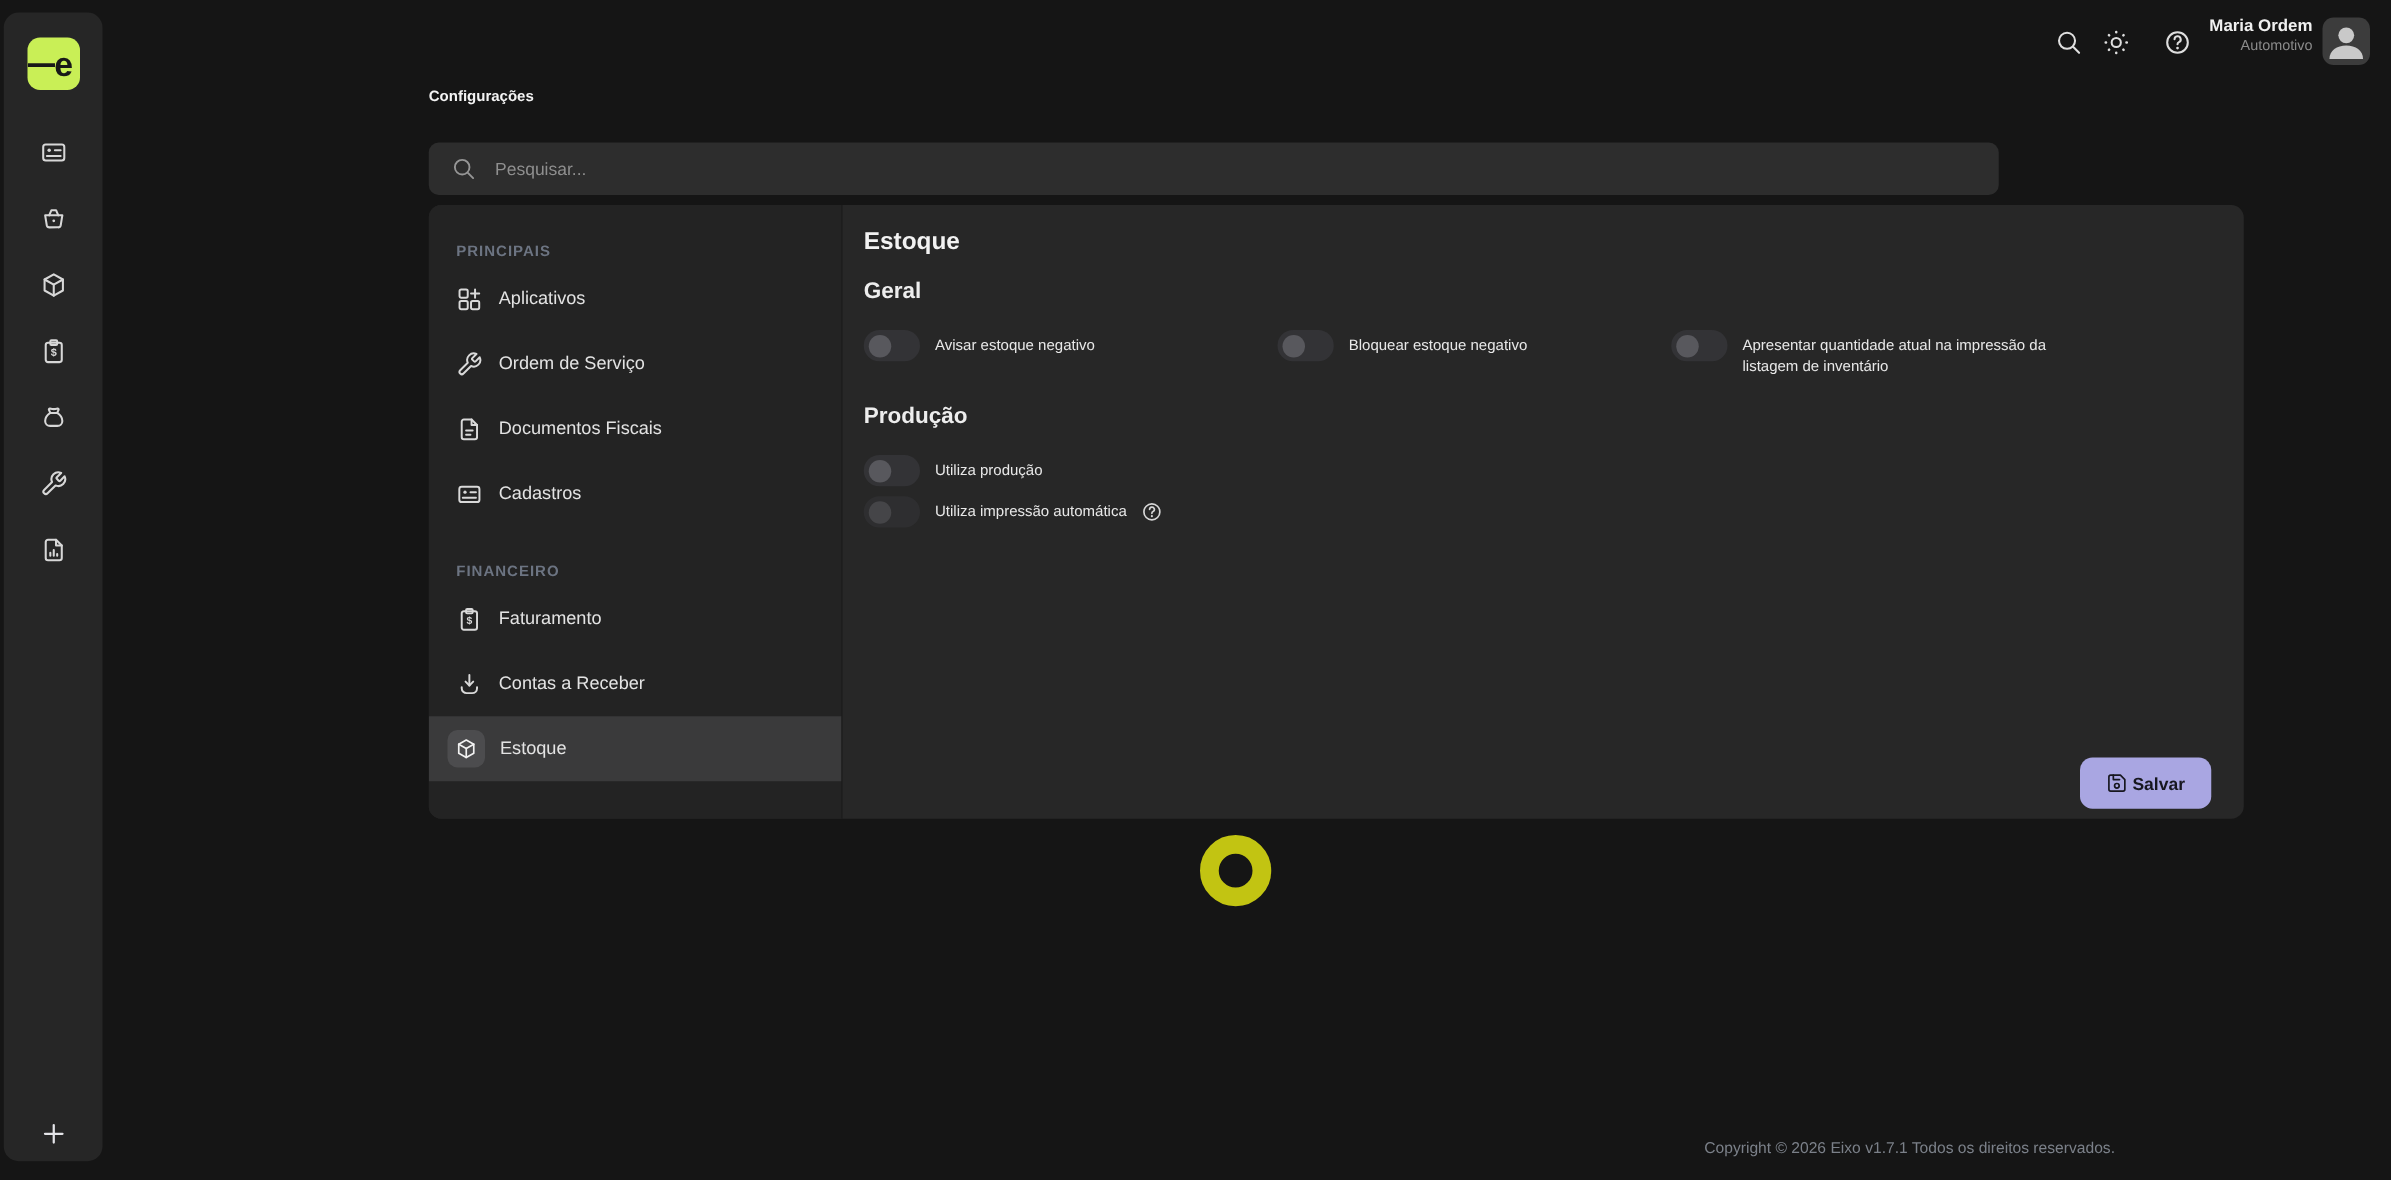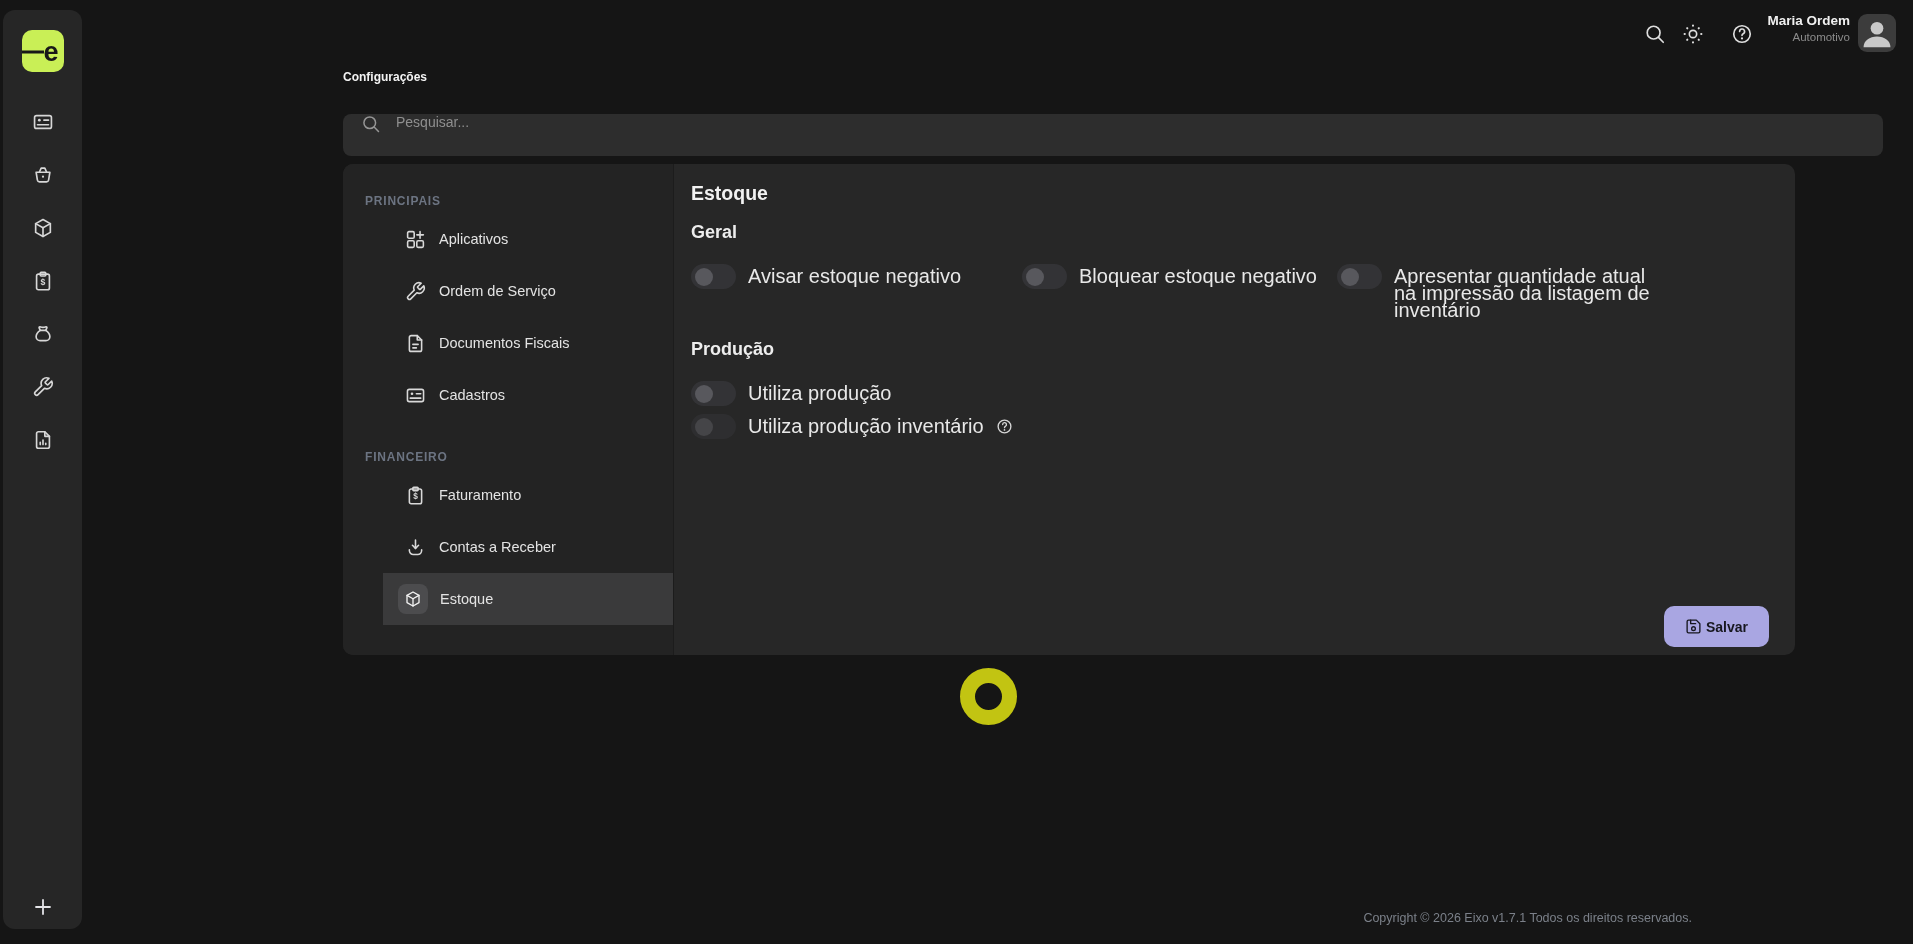--- a/index.html
+++ b/index.html
@@ -38,23 +38,23 @@
   #user-role { font-size:11.5px; color:#8b8b8b; margin-top:3px; }
   #avatar {
     position:absolute; right:17px; top:14px; width:38px; height:38px;
     border-radius:9px; background:#3c3c3c; overflow:hidden; cursor:pointer;
   }
 
   
   #page-title { position:absolute; left:343px; top:70px; font-size:12px; font-weight:bold; color:#f3f3f3; }
 
   #searchbar {
-    position:absolute; left:343px; top:114px; width:1540px; height:42px;
+    position:absolute; left:343px; top:114px; width:1256px; height:42px;
     background:#2d2d2d; border-radius:8px;
-    display:flex; align-items:flex-start; padding-left:18px; gap:15px;
+    display:flex; align-items:center; padding-left:18px; gap:15px;
   }
   #searchbar .mag { width:20px; height:20px; color:#969696; }
   #searchbar input {
     flex:1; background:transparent; border:none; outline:none;
     color:#dddddd; font-size:14px; font-family:"Liberation Sans", sans-serif;
   }
   #searchbar input::placeholder { color:#8f8f8f; }
 
   
   #panel {
@@ -65,21 +65,21 @@
     position:absolute; left:0; top:0; bottom:0; width:331px;
     background:#232323; border-right:1px solid #1c1c1c; padding-top:25px;
   }
   .nav-section-label {
     padding-left:22px; height:24px; line-height:24px;
     font-size:12px; font-weight:bold; letter-spacing:.8px; color:#6c7482;
   }
   .nav-section-label.second { margin-top:24px; }
   .nav-item {
     height:52px; display:flex; align-items:center; padding-left:22px; gap:13px;
-    color:#e3e3e3; font-size:14.5px; font-weight:500; cursor:pointer;margin-left:40px;
+    color:#e3e3e3; font-size:14.5px; font-weight:500; cursor:pointer;
   }
   .nav-item .nicon { width:21px; height:21px; color:#d9d9d9; flex:none; }
   .nav-item .nicon svg { width:21px; height:21px; }
   .nav-item.selected { background:#3a3a3b; padding-left:15px; gap:12px; }
   .nav-item.selected .icon-tile {
     width:30px; height:30px; border-radius:8px; background:#4c4c4e;
     display:flex; align-items:center; justify-content:center; flex:none;
   }
   .nav-item.selected .icon-tile svg { width:18px; height:18px; color:#f2f2f2; }
 
@@ -94,21 +94,21 @@
   .toggle-row.stack2 { margin-top:8px; }
   .toggle {
     width:45px; height:25px; border-radius:13px; background:#333336;
     position:relative; flex:none; cursor:pointer;
   }
   .toggle::after {
     content:""; position:absolute; left:4px; top:3.5px; width:18px; height:18px;
     border-radius:50%; background:#58585d;
   }
   .toggle.dim { opacity:.62; }
-  .toggle-label { font-size:20px; color:#e8e8e8; line-height:17px; padding-top:4px; max-width:262px; }
+  .toggle-label { font-size:12px; color:#e8e8e8; line-height:17px; padding-top:4px; max-width:262px; }
   .help-icon { width:17px; height:17px; color:#d6d6d6; margin-top:4px; cursor:pointer; }
 
   #save-btn {
     position:absolute; right:26px; bottom:8px; height:41px; padding:0 21px;
     border:none; border-radius:10px; background:#a9a6e2; color:#17171f;
     font-size:14px; font-weight:bold; font-family:"Liberation Sans", sans-serif;
     display:flex; align-items:center; gap:4px; cursor:pointer;
   }
   #save-btn svg { width:17px; height:17px; }
 
@@ -341,21 +341,21 @@
 
       <div class="group-label prod">Produção</div>
 
       <div class="toggle-row stack1">
         <div class="toggle"></div>
         <div class="toggle-label">Utiliza produção</div>
       </div>
 
       <div class="toggle-row stack2">
         <div class="toggle dim"></div>
-        <div class="toggle-label">Utiliza produção inventário</div>
+        <div class="toggle-label">Utiliza impressão automática</div>
         <span class="help-icon">
           <svg viewBox="0 0 24 24" fill="none" stroke="currentColor" stroke-width="1.9" stroke-linecap="round">
             <circle cx="12" cy="12" r="9"></circle>
             <path d="M9.4 9.2a2.7 2.7 0 1 1 3.9 2.5c-.8.4-1.3 1-1.3 1.9"></path>
             <line x1="12" y1="16.8" x2="12" y2="16.9" stroke-width="2.4"></line>
           </svg>
         </span>
       </div>
 
       <button id="save-btn">

